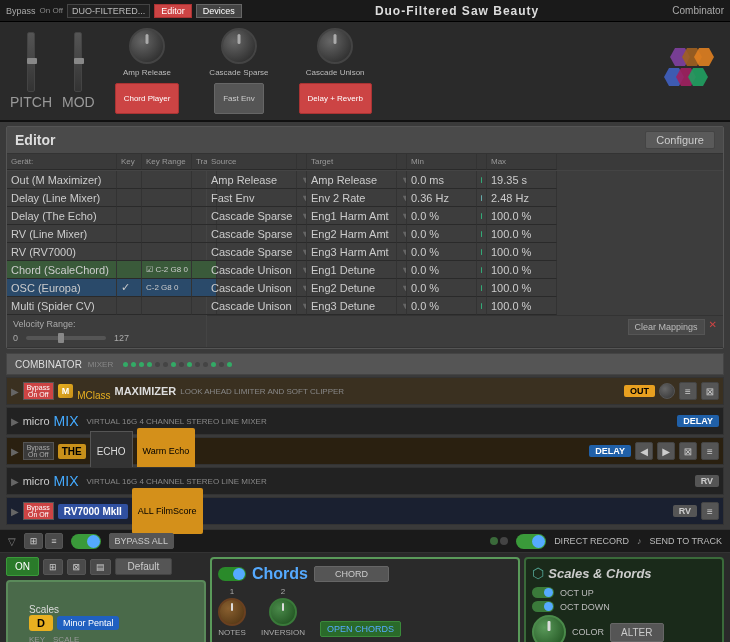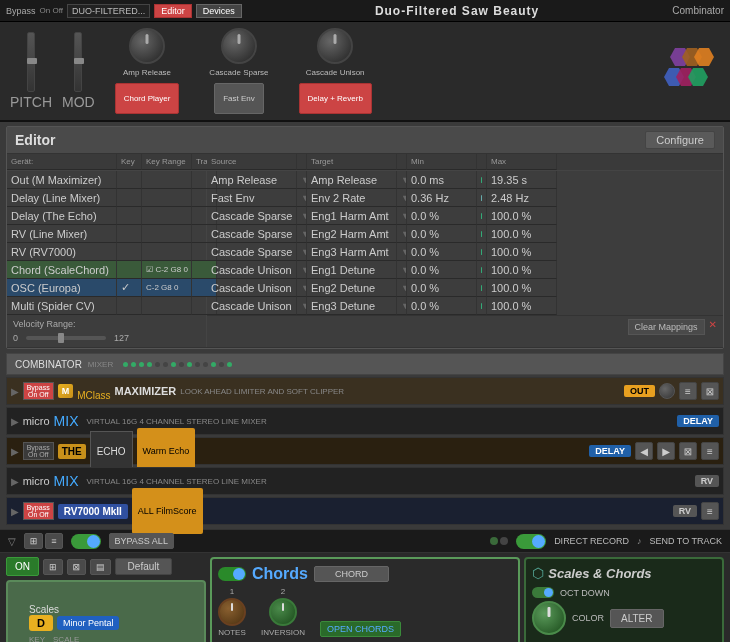--- a/index.html
+++ b/index.html
@@ -979,20 +979,24 @@
   </div>
 
   <div class="scales-chords-panel">
     <div class="sc-header">
       <span class="sc-icon">⬡</span>
       <span class="sc-title">Scales &amp; Chords</span>
     </div>
     <div class="sc-buttons">
       <div class="sc-row">
         <div class="sc-toggle"></div>
+        <span class="sc-label">OCT UP</span>
+      </div>
+      <div class="sc-row">
+        <div class="sc-toggle"></div>
         <span class="sc-label">OCT DOWN</span>
       </div>
       <div class="sc-row">
         <div class="sc-knob-big"></div>
         <span class="sc-label">COLOR</span>
         <button class="alter-btn">ALTER</button>
       </div>
 
     </div>
   </div>

